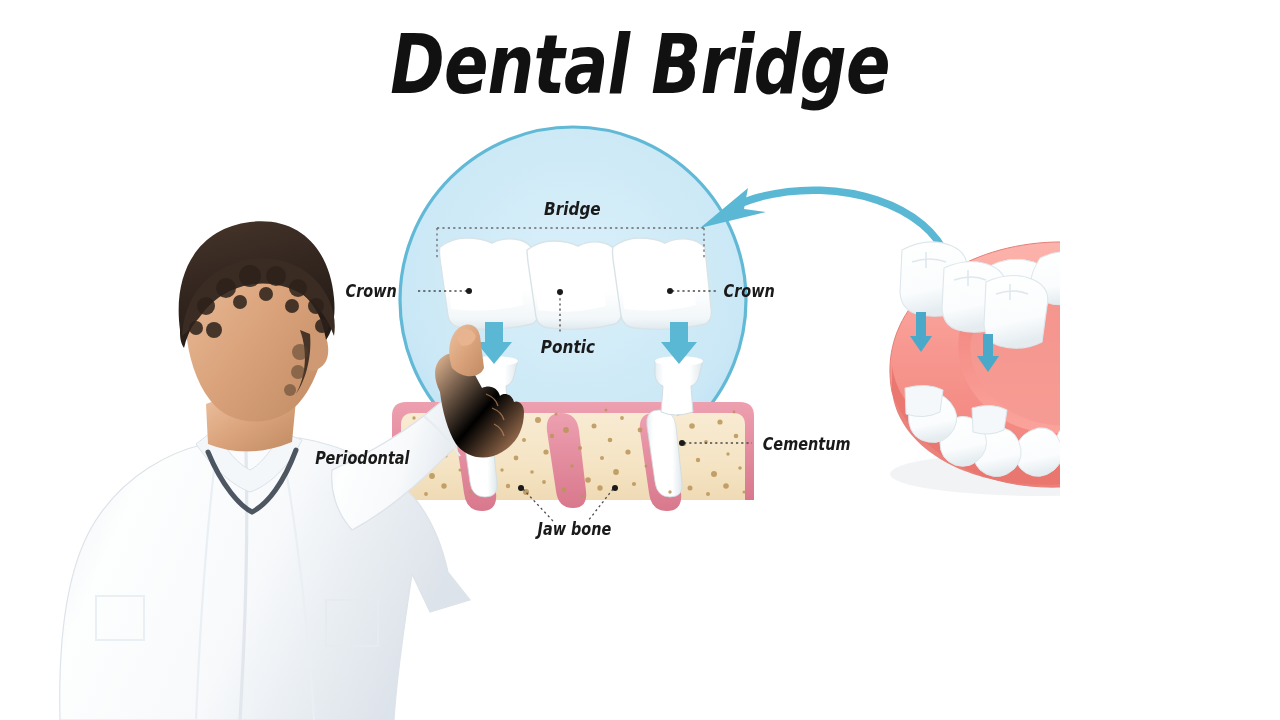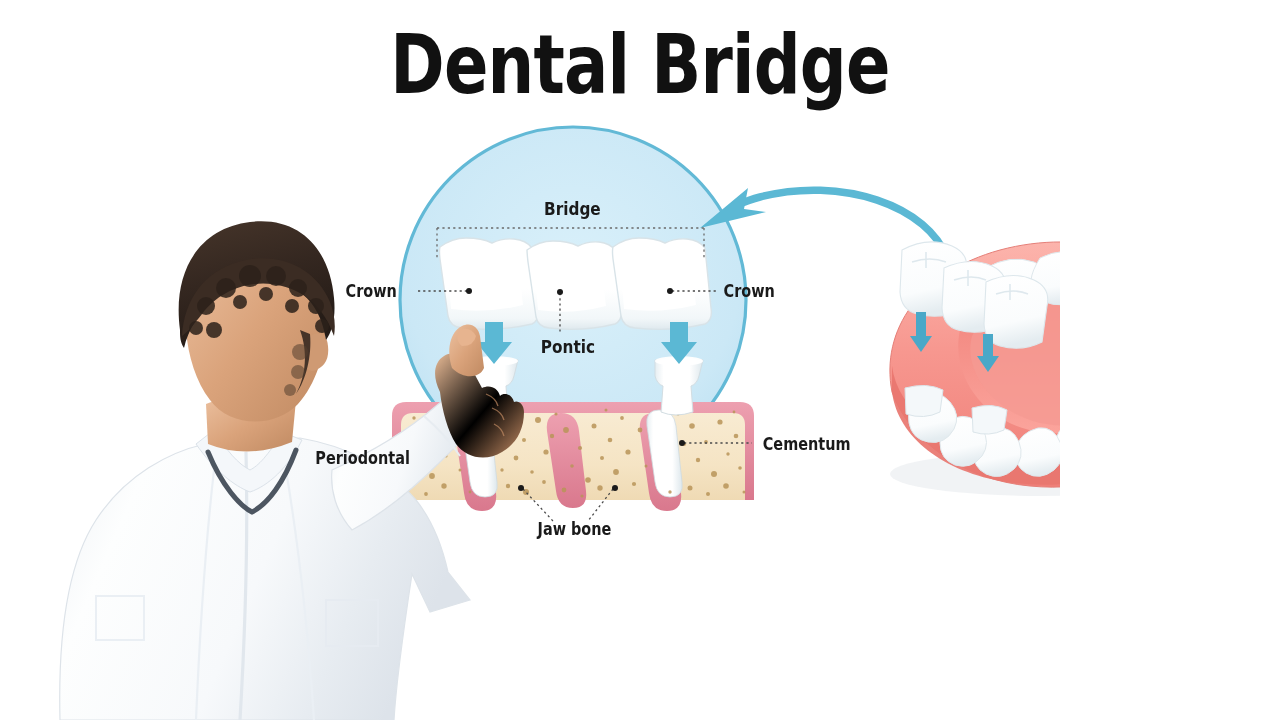--- a/index.html
+++ b/index.html
@@ -10,20 +10,21 @@
   }
   body {
     font-family: "Liberation Sans", sans-serif;
   }
   #stage {
     position: relative;
     width: 1060px;
     height: 720px;
     background: #ffffff;
     overflow: hidden;
+    font-style: italic;
   }
   #page-title {
     position: absolute;
     left: 0;
     top: 22px;
     width: 1280px;
     text-align: center;
     font-family: "DejaVu Sans", sans-serif;
     font-weight: bold;
     font-size: 82px;

